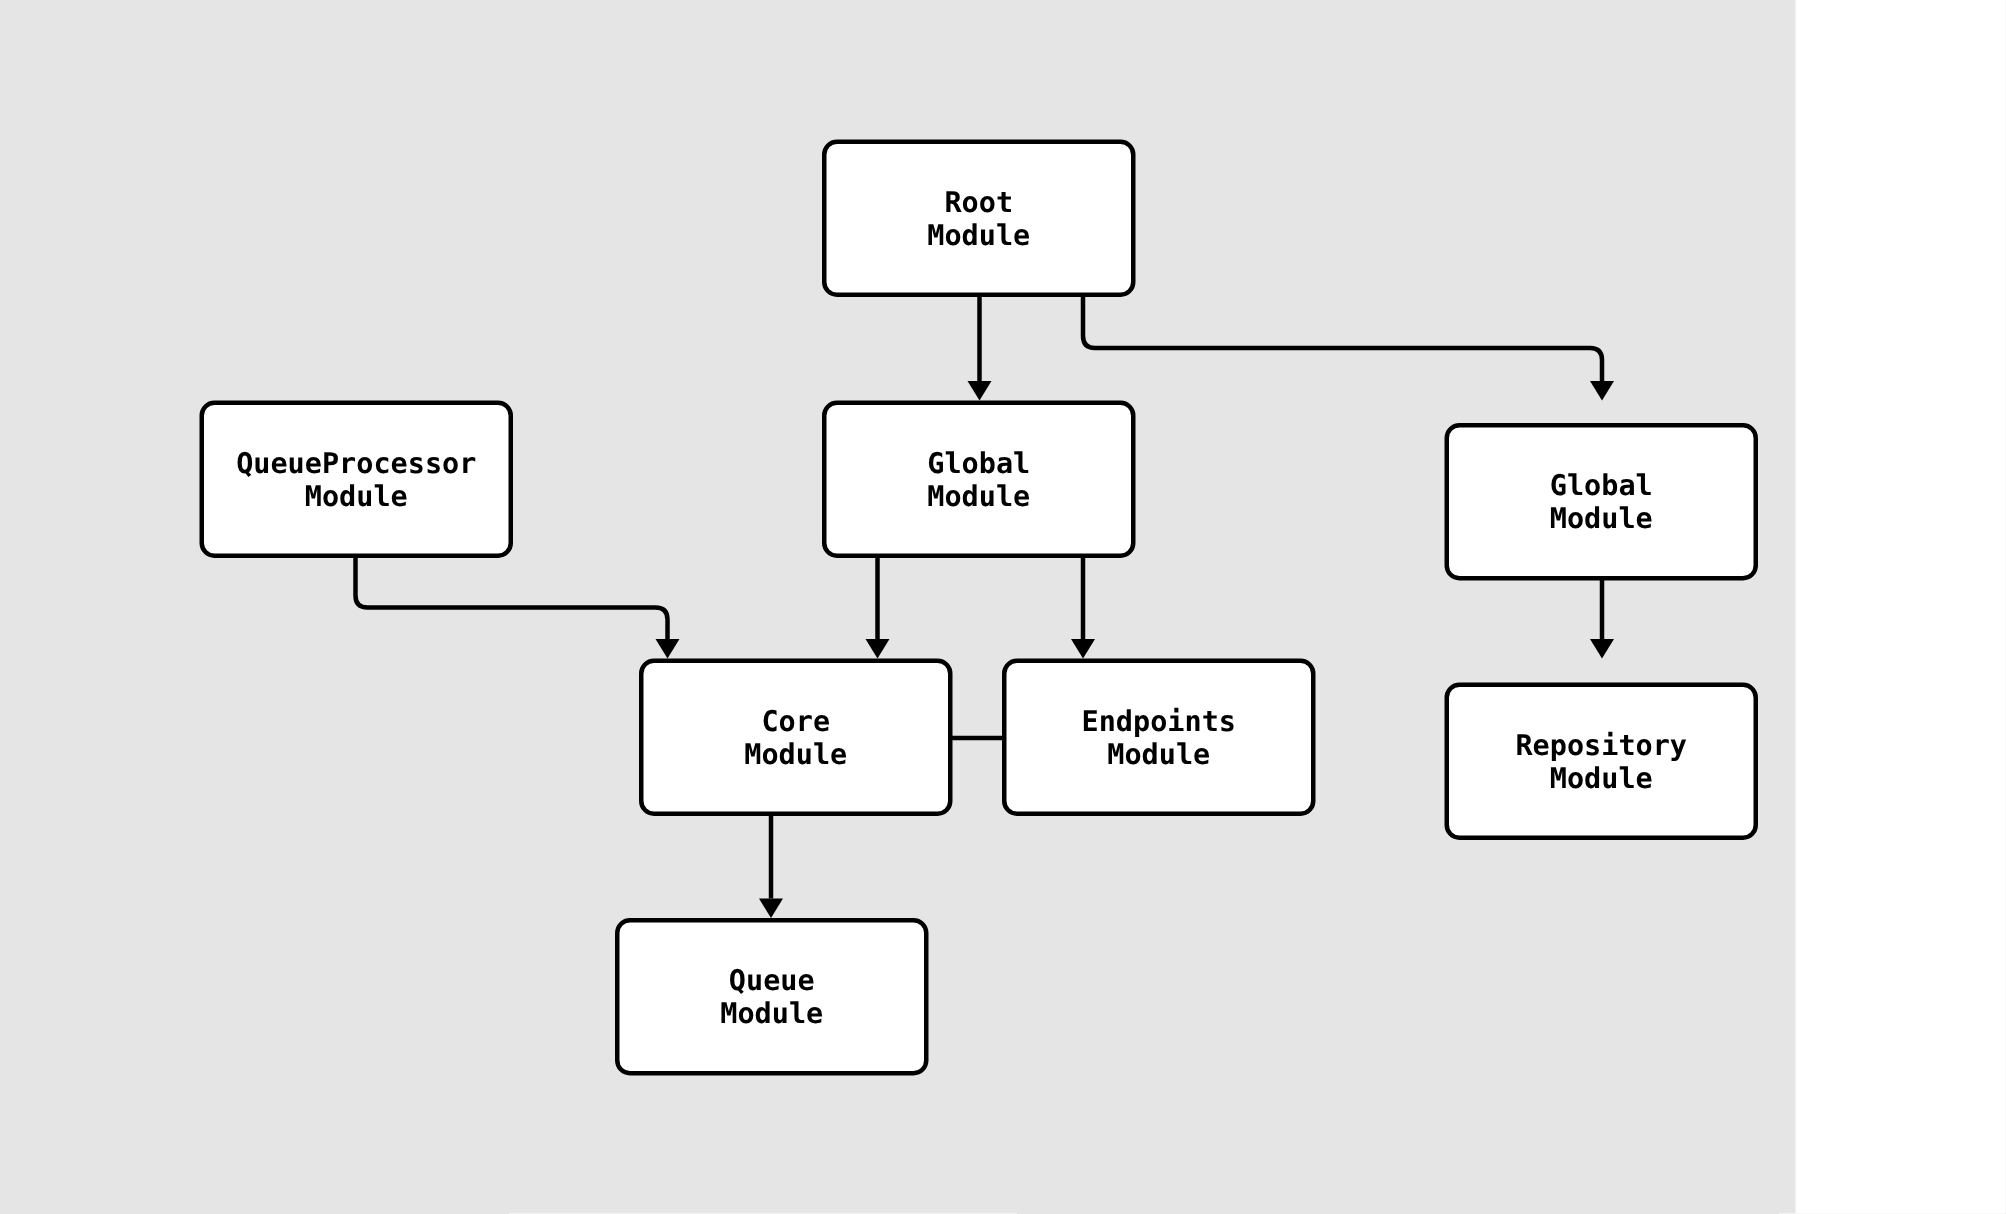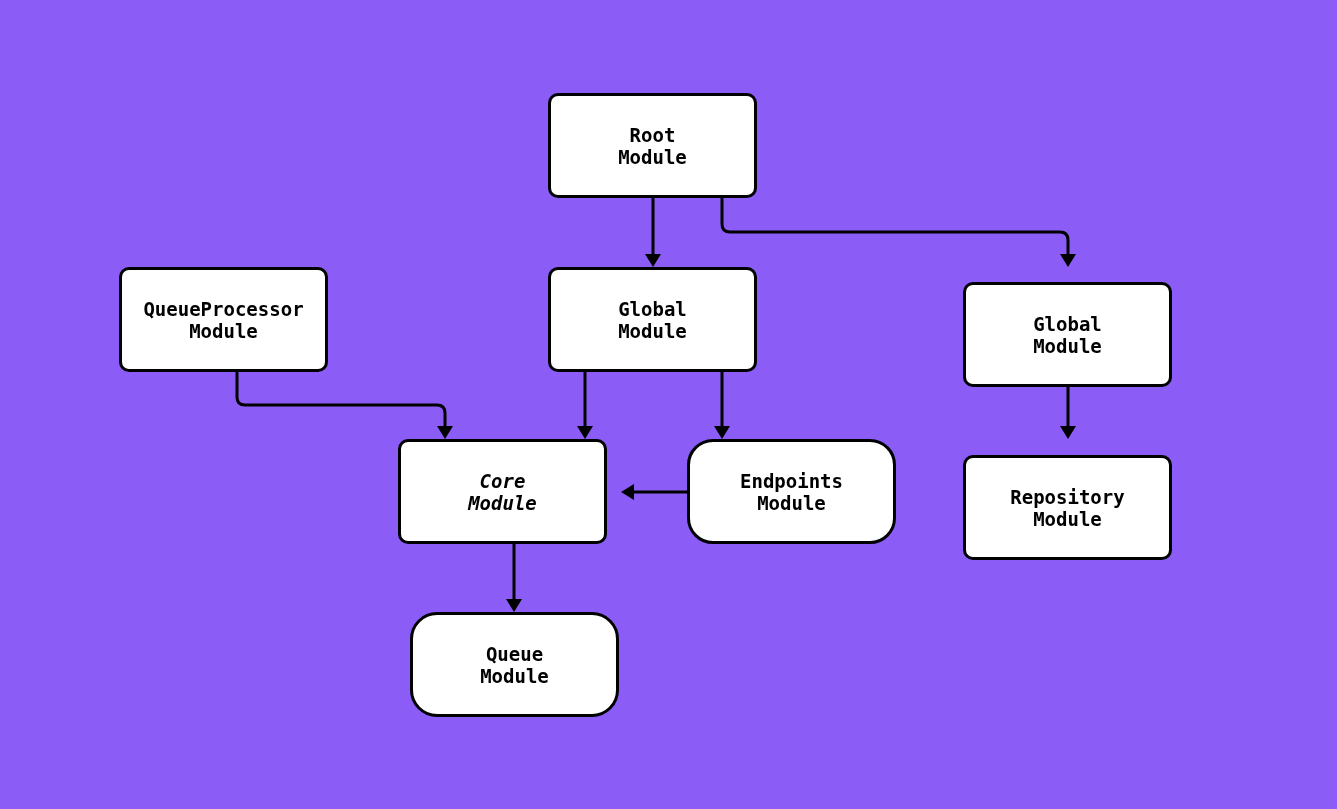--- a/index.html
+++ b/index.html
@@ -2,23 +2,23 @@
 <html><head>
 <meta charset="utf-8">
 <style>
   html, body {
     margin: 0;
     padding: 0;
     background: #ffffff;
   }
   .canvas {
     position: relative;
-    width: 1337px;
+    width: 1197px;
     height: 809px;
-    background: #8b5cf6;
+    background: #e5e5e5;
     overflow: hidden;
     font-family: "DejaVu Sans Mono", monospace;
   }
   .edges-layer {
     position: absolute;
     left: 0;
     top: 0;
     width: 1337px;
     height: 809px;
     z-index: 0;
@@ -49,27 +49,27 @@
   .node-label {
     font-family: "DejaVu Sans Mono", monospace;
     font-weight: bold;
     font-size: 19px;
     line-height: 22px;
     color: #000000;
     text-align: center;
     white-space: nowrap;
   }
   .node-root            { left: 548px; top: 93px;  }
-  .node-queueprocessor  { left: 119px; top: 267px; }
+  .node-queueprocessor  { left: 133px; top: 267px; }
   .node-server          { left: 548px; top: 267px; }
   .node-global          { left: 963px; top: 282px; }
-  .node-core            { left: 398px; top: 439px; font-style: italic; }
-  .node-endpoints       { left: 687px; top: 439px; border-radius: 26px; }
+  .node-core            { left: 426px; top: 439px; }
+  .node-endpoints       { left: 668px; top: 439px; }
   .node-repository      { left: 963px; top: 455px; }
-  .node-queue           { left: 410px; top: 612px; border-radius: 27px; }
+  .node-queue           { left: 410px; top: 612px; }
 </style>
 </head>
 <body>
 
 <div class="canvas">
 
   <svg class="edges-layer" viewBox="0 0 1337 809" xmlns="http://www.w3.org/2000/svg">
 
     <g>
       <path class="edge-path" d="M 653 198 L 653 254"></path>

